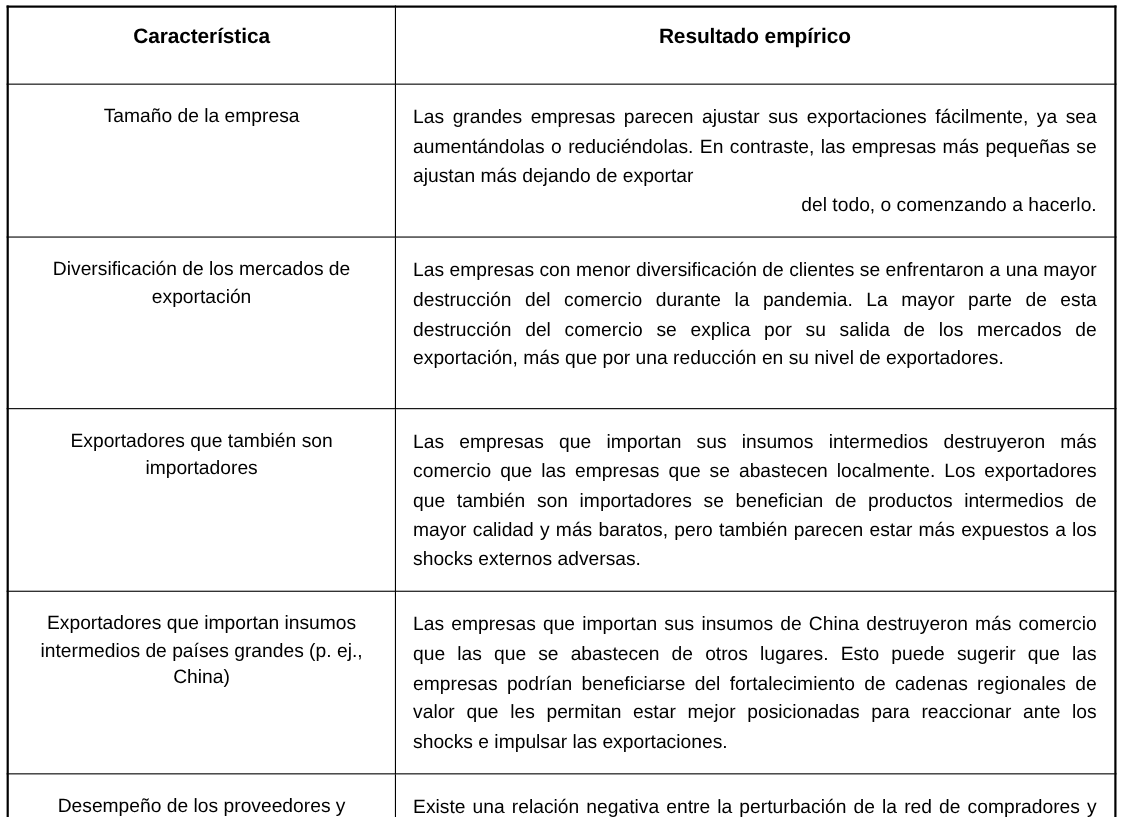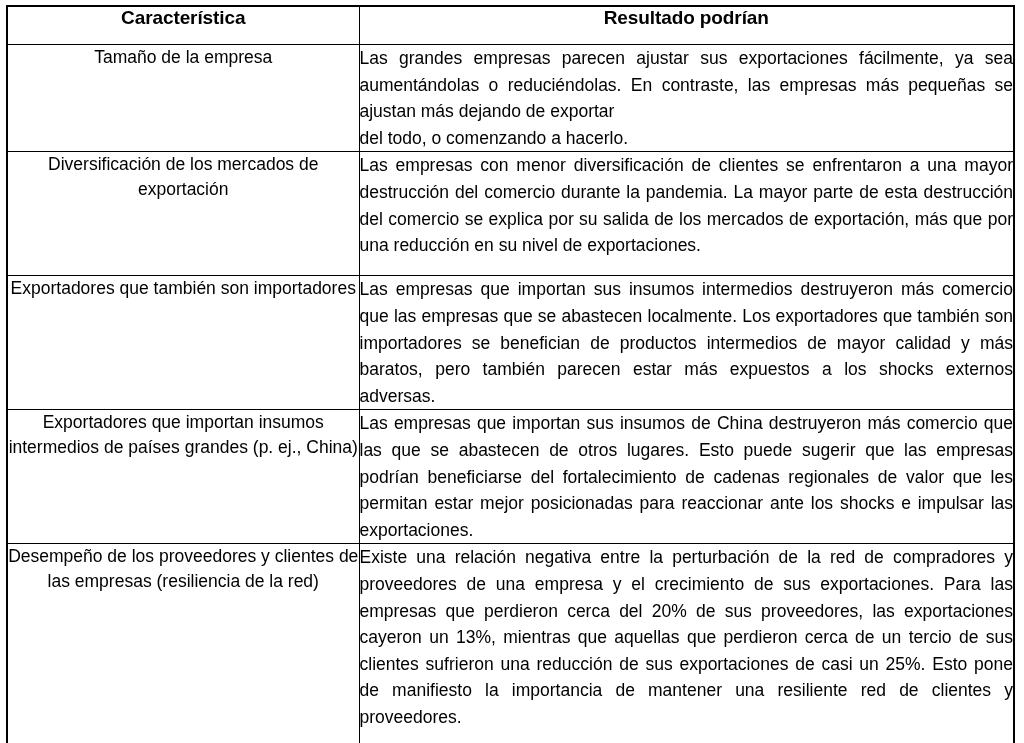--- a/index.html
+++ b/index.html
@@ -32,21 +32,21 @@
     border: 2px solid #000000;
   }
 
   table.empirical-table col.col-feature { width: 352px; }
   table.empirical-table col.col-result  { width: 655px; }
 
   table.empirical-table td,
   table.empirical-table th {
     border: 1.5px solid #000000;
     vertical-align: top;
-    padding: 0;
+    padding: 16px;
   }
 
   
   thead th {
     height: 37px;
     text-align: center;
     vertical-align: middle;
     font-weight: bold;
     font-size: 19px;
     letter-spacing: -0.1px;
@@ -67,21 +67,21 @@
     font-size: 17.5px;
     line-height: 1.52;
     padding: 9px 12px 8px 10px;
   }
 
   td.result-cell p {
     margin: 0;
     text-align: justify;
   }
   td.result-cell p.no-justify {
-    text-align: left;
+    text-align: right;
   }
 
   
   tr.row-1 td { height: 104px; margin-top: 21px; }
   tr.row-2 td { height: 123px; text-align: center; }
   tr.row-3 td { height: 130px; margin-top: 32px; }
   tr.row-4 td { height: 130px; }
   tr.row-5 td { height: 201px; }
 </style>
 </head>
@@ -89,37 +89,37 @@
 
 <div id="table-wrap">
   <table class="empirical-table">
     <colgroup>
       <col class="col-feature">
       <col class="col-result">
     </colgroup>
     <thead>
       <tr>
         <th>Característica</th>
-        <th>Resultado podrían</th>
+        <th>Resultado empírico</th>
       </tr>
     </thead>
     <tbody>
 
       <tr class="row-1">
         <td class="feature-cell">Tamaño de la empresa</td>
         <td class="result-cell">
           <p>Las grandes empresas parecen ajustar sus exportaciones fácilmente, ya sea aumentándolas o reduciéndolas. En contraste, las empresas más pequeñas se ajustan más dejando de exportar</p>
           <p class="no-justify">del todo, o comenzando a hacerlo.</p>
         </td>
       </tr>
 
       <tr class="row-2">
         <td class="feature-cell">Diversificación de los mercados de exportación</td>
         <td class="result-cell">
-          <p>Las empresas con menor diversificación de clientes se enfrentaron a una mayor destrucción del comercio durante la pandemia. La mayor parte de esta destrucción del comercio se explica por su salida de los mercados de exportación, más que por una reducción en su nivel de exportaciones.</p>
+          <p>Las empresas con menor diversificación de clientes se enfrentaron a una mayor destrucción del comercio durante la pandemia. La mayor parte de esta destrucción del comercio se explica por su salida de los mercados de exportación, más que por una reducción en su nivel de exportadores.</p>
         </td>
       </tr>
 
       <tr class="row-3">
         <td class="feature-cell">Exportadores que también son importadores</td>
         <td class="result-cell">
           <p>Las empresas que importan sus insumos intermedios destruyeron más comercio que las empresas que se abastecen localmente. Los exportadores que también son importadores se benefician de productos intermedios de mayor calidad y más baratos, pero también parecen estar más expuestos a los shocks externos adversas.</p>
         </td>
       </tr>
 

